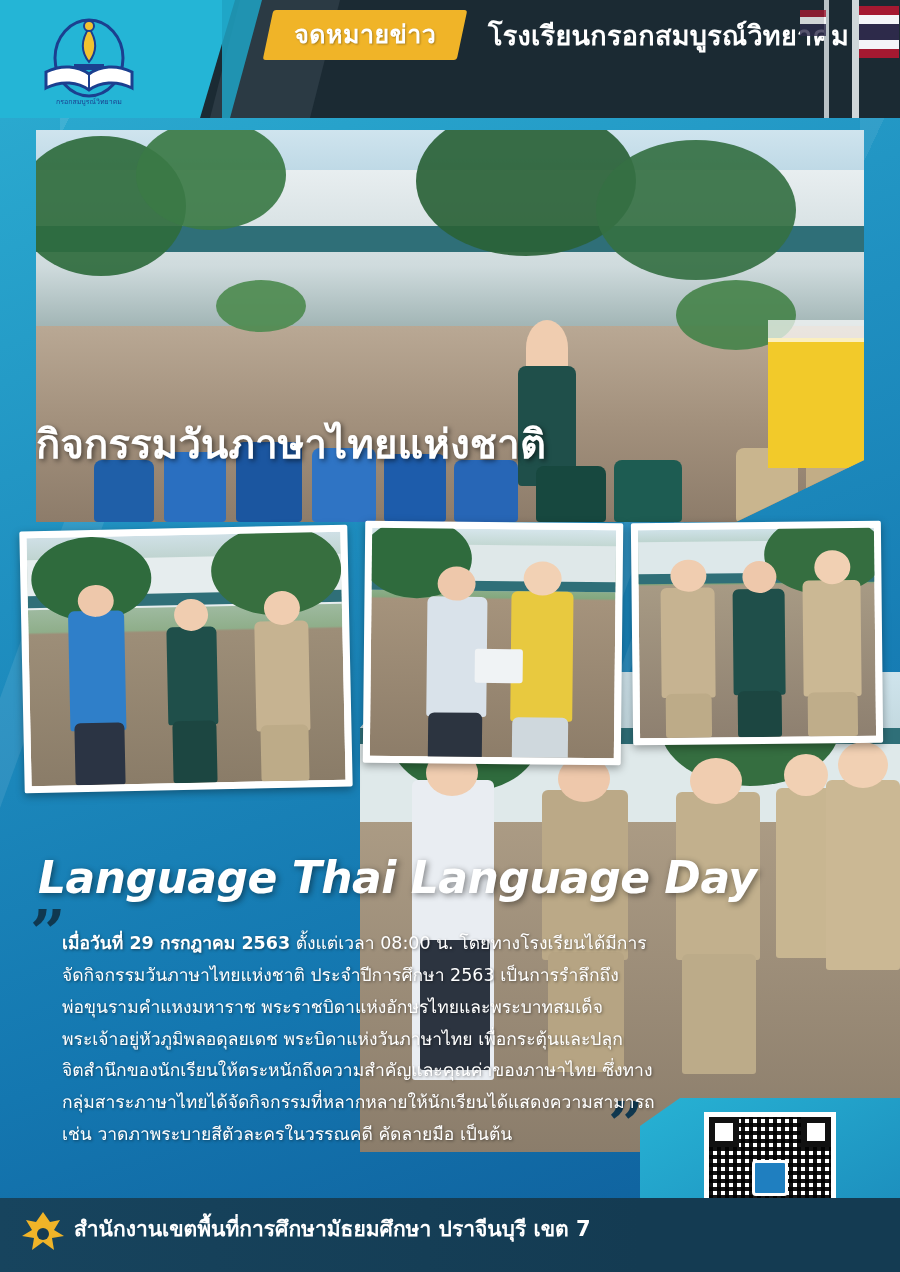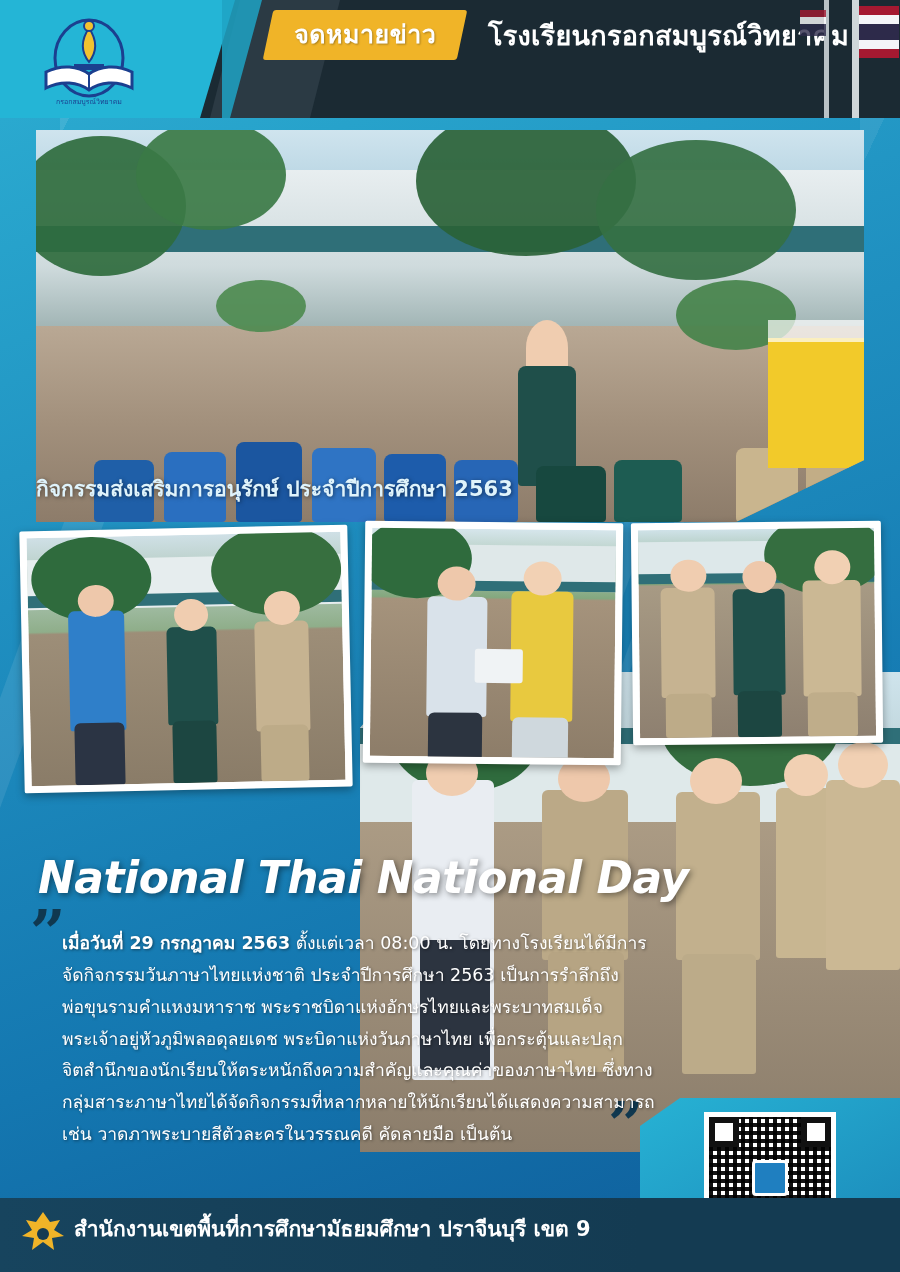--- a/index.html
+++ b/index.html
@@ -306,21 +306,21 @@
     <div class="student" style="left:418px; top:330px; width:64px; height:62px; background:#2766b6;"></div>
     <div class="student" style="left:500px; top:336px; width:70px; height:56px; background:#17483f;"></div>
     <div class="student" style="left:578px; top:330px; width:68px; height:62px; background:#1d5c52;"></div>
     <div class="student" style="left:700px; top:318px; width:62px; height:74px; background:#c9b58e;"></div>
     <div class="student" style="left:770px; top:312px; width:58px; height:80px; background:#c2ad86;"></div>
 
     <div style="position:absolute; right:0; top:208px; width:96px; height:130px; background:#f2ca2a;"></div>
     <div style="position:absolute; right:0; top:190px; width:96px; height:22px; background:#ffffff; opacity:.7;"></div>
   </div>
 
-  <div class="hero-subtitle thai">กิจกรรมส่งเสริมการอนุรักษ์ ประจำปีการศึกษา 2563</div>
+  <div class="hero-title thai">กิจกรรมวันภาษาไทยแห่งชาติ</div>
 
   <div class="lower-photo">
     <div style="position:absolute;left:0;top:0;width:540px;height:120px;background:linear-gradient(180deg,#cfe4ec,#b7cdd3);"></div>
     <div style="position:absolute;left:0;top:60px;width:540px;height:90px;background:#dfe9ea;"></div>
     <div style="position:absolute;left:0;top:56px;width:540px;height:16px;background:#2f6f78;"></div>
     <div style="position:absolute;left:0;top:150px;width:540px;height:330px;background:linear-gradient(180deg,#ab9b84,#8b7d6b);"></div>
     <div style="position:absolute;left:30px;top:10px;width:150px;height:110px;border-radius:50%;background:#2f6b3d;"></div>
     <div style="position:absolute;left:300px;top:-6px;width:180px;height:120px;border-radius:50%;background:#356e40;"></div>
 
     <div class="fig" style="left:52px; top:108px; width:82px; height:300px; background:#e9edf2;"></div>
@@ -384,21 +384,21 @@
       <div class="fig" style="left:26px; top:164px; width:46px; height:44px; background:#bdab88;"></div>
       <div class="fig" style="left:94px; top:60px; width:52px; height:106px; background:#1f4f4a;"></div>
       <div class="fig" style="left:104px; top:32px; width:34px; height:32px; background:#eec8ab; border-radius:50%;"></div>
       <div class="fig" style="left:98px; top:162px; width:44px; height:46px; background:#1c4641;"></div>
       <div class="fig" style="left:164px; top:52px; width:58px; height:116px; background:#cbb894;"></div>
       <div class="fig" style="left:176px; top:22px; width:36px; height:34px; background:#f1d0b3; border-radius:50%;"></div>
       <div class="fig" style="left:168px; top:164px; width:50px; height:44px; background:#bfad8a;"></div>
     </div>
   </div>
 
-  <div class="en-title">National Thai National Day</div>
+  <div class="en-title">Language Thai Language Day</div>
 
   <div class="quote-open">”</div>
   <div class="quote-close">”</div>
 
   <div class="body-text thai">
     <span class="lead">เมื่อวันที่ 29 กรกฎาคม 2563</span><span> ตั้งแต่เวลา 08:00 น. โดยทางโรงเรียนได้มีการจัดกิจกรรมวันภาษาไทยแห่งชาติ ประจำปีการศึกษา 2563 เป็นการรำลึกถึงพ่อขุนรามคำแหงมหาราช  พระราชบิดาแห่งอักษรไทยและพระบาทสมเด็จพระเจ้าอยู่หัวภูมิพลอดุลยเดช พระบิดาแห่งวันภาษาไทย เพื่อกระตุ้นและปลุกจิตสำนึกของนักเรียนให้ตระหนักถึงความสำคัญและคุณค่าของภาษาไทย ซึ่งทางกลุ่มสาระภาษาไทยได้จัดกิจกรรมที่หลากหลายให้นักเรียนได้แสดงความสามารถ เช่น วาดภาพระบายสีตัวละครในวรรณคดี คัดลายมือ เป็นต้น</span>
   </div>
 
 
   <div class="qr-panel"></div>
@@ -417,16 +417,16 @@
   </div>
 
   <div class="footer">
     <div class="footer-accent"></div>
     <div class="garuda">
       <svg viewBox="0 0 46 50" width="46" height="50">
         <path d="M23 2 L30 12 L40 10 L34 20 L44 26 L32 28 L34 40 L23 32 L12 40 L14 28 L2 26 L12 20 L6 10 L16 12 Z" fill="#f0b428"></path>
         <circle cx="23" cy="24" r="6" fill="#143b52"></circle>
       </svg>
     </div>
-    <div class="footer-line1 thai">สำนักงานเขตพื้นที่การศึกษามัธยมศึกษา ปราจีนบุรี เขต 9</div>
+    <div class="footer-line1 thai">สำนักงานเขตพื้นที่การศึกษามัธยมศึกษา ปราจีนบุรี เขต 7</div>
   </div>
 
 </div>
 
 </body></html>

